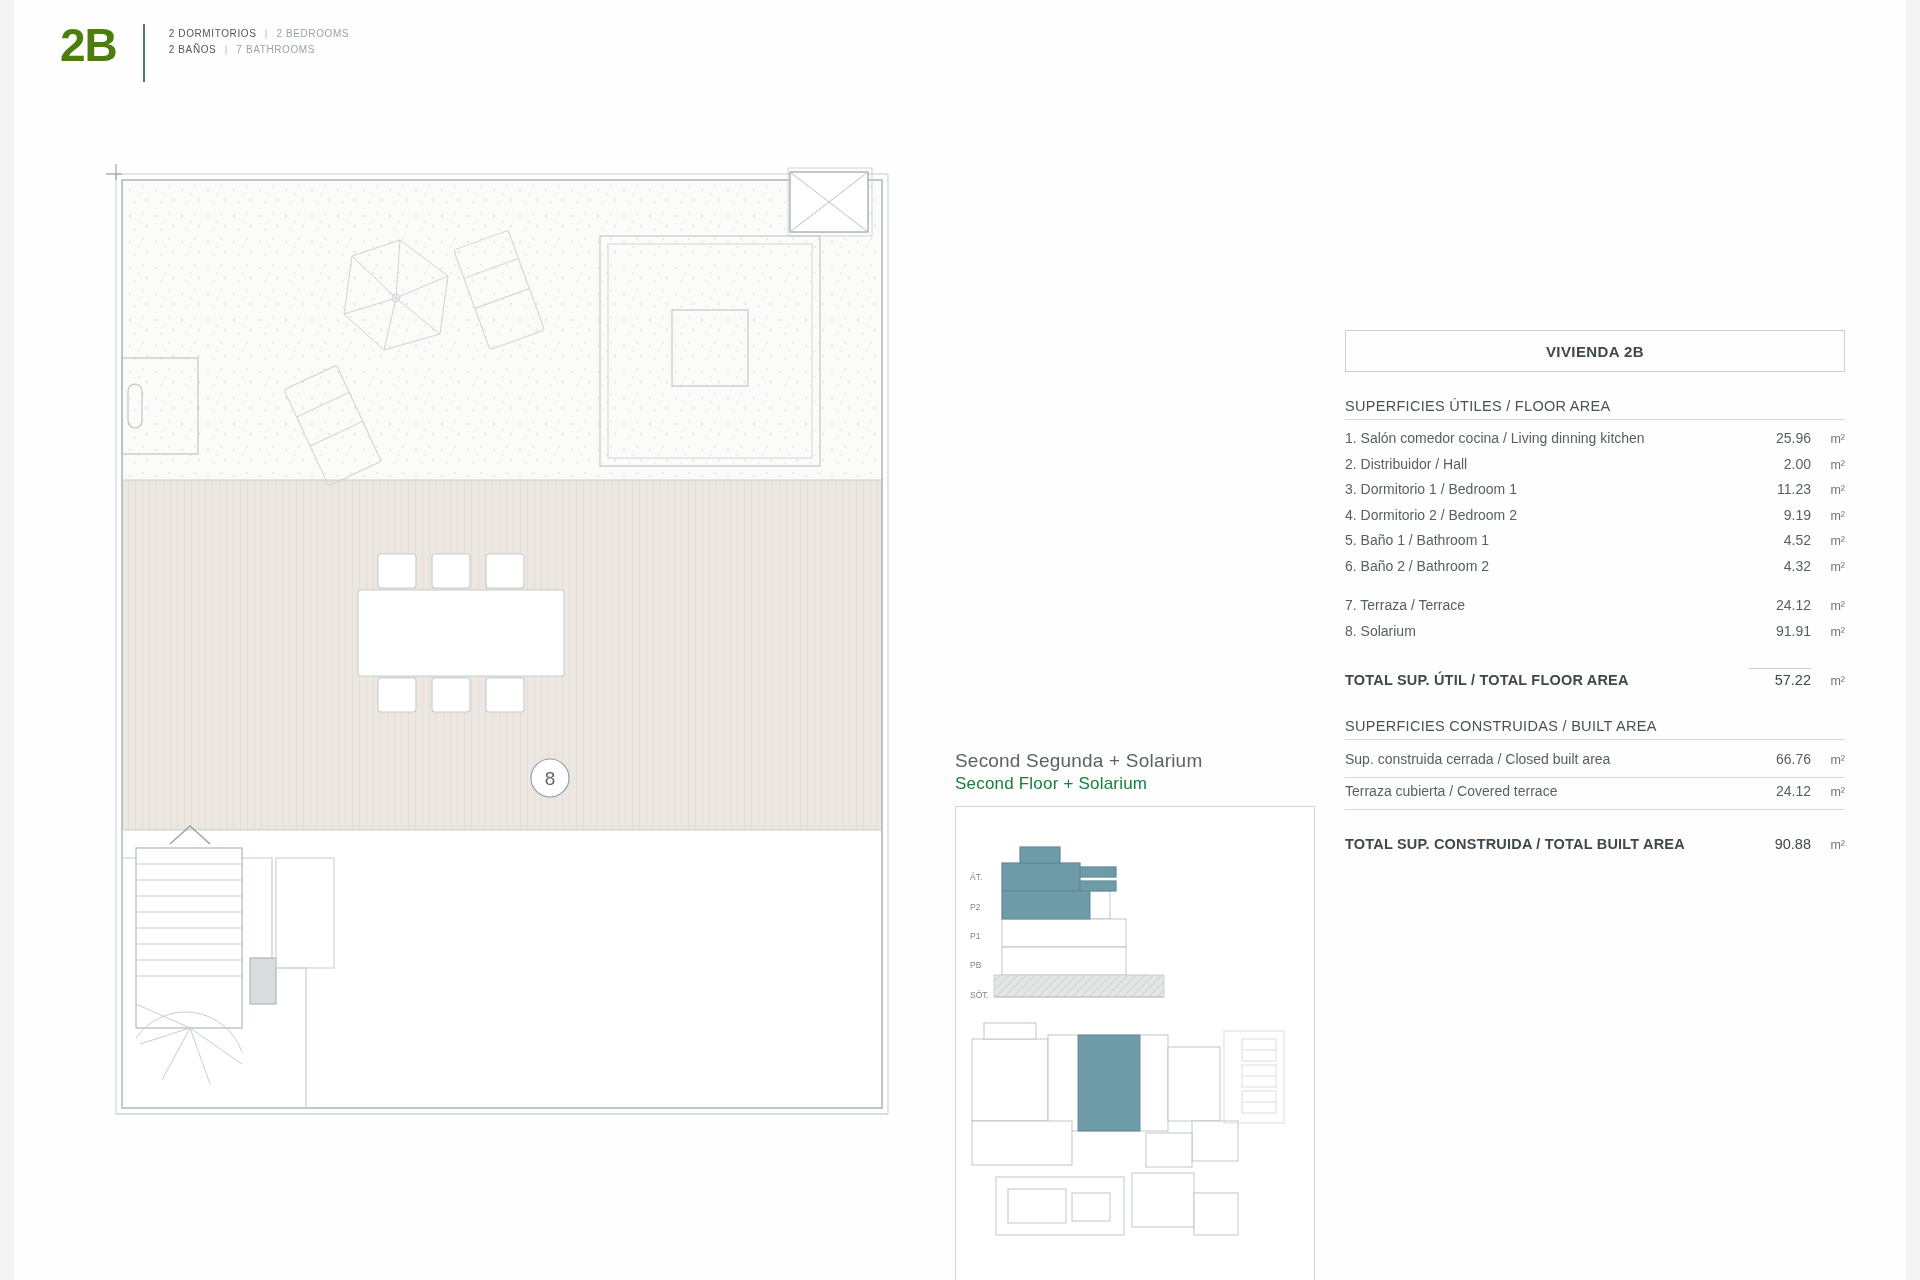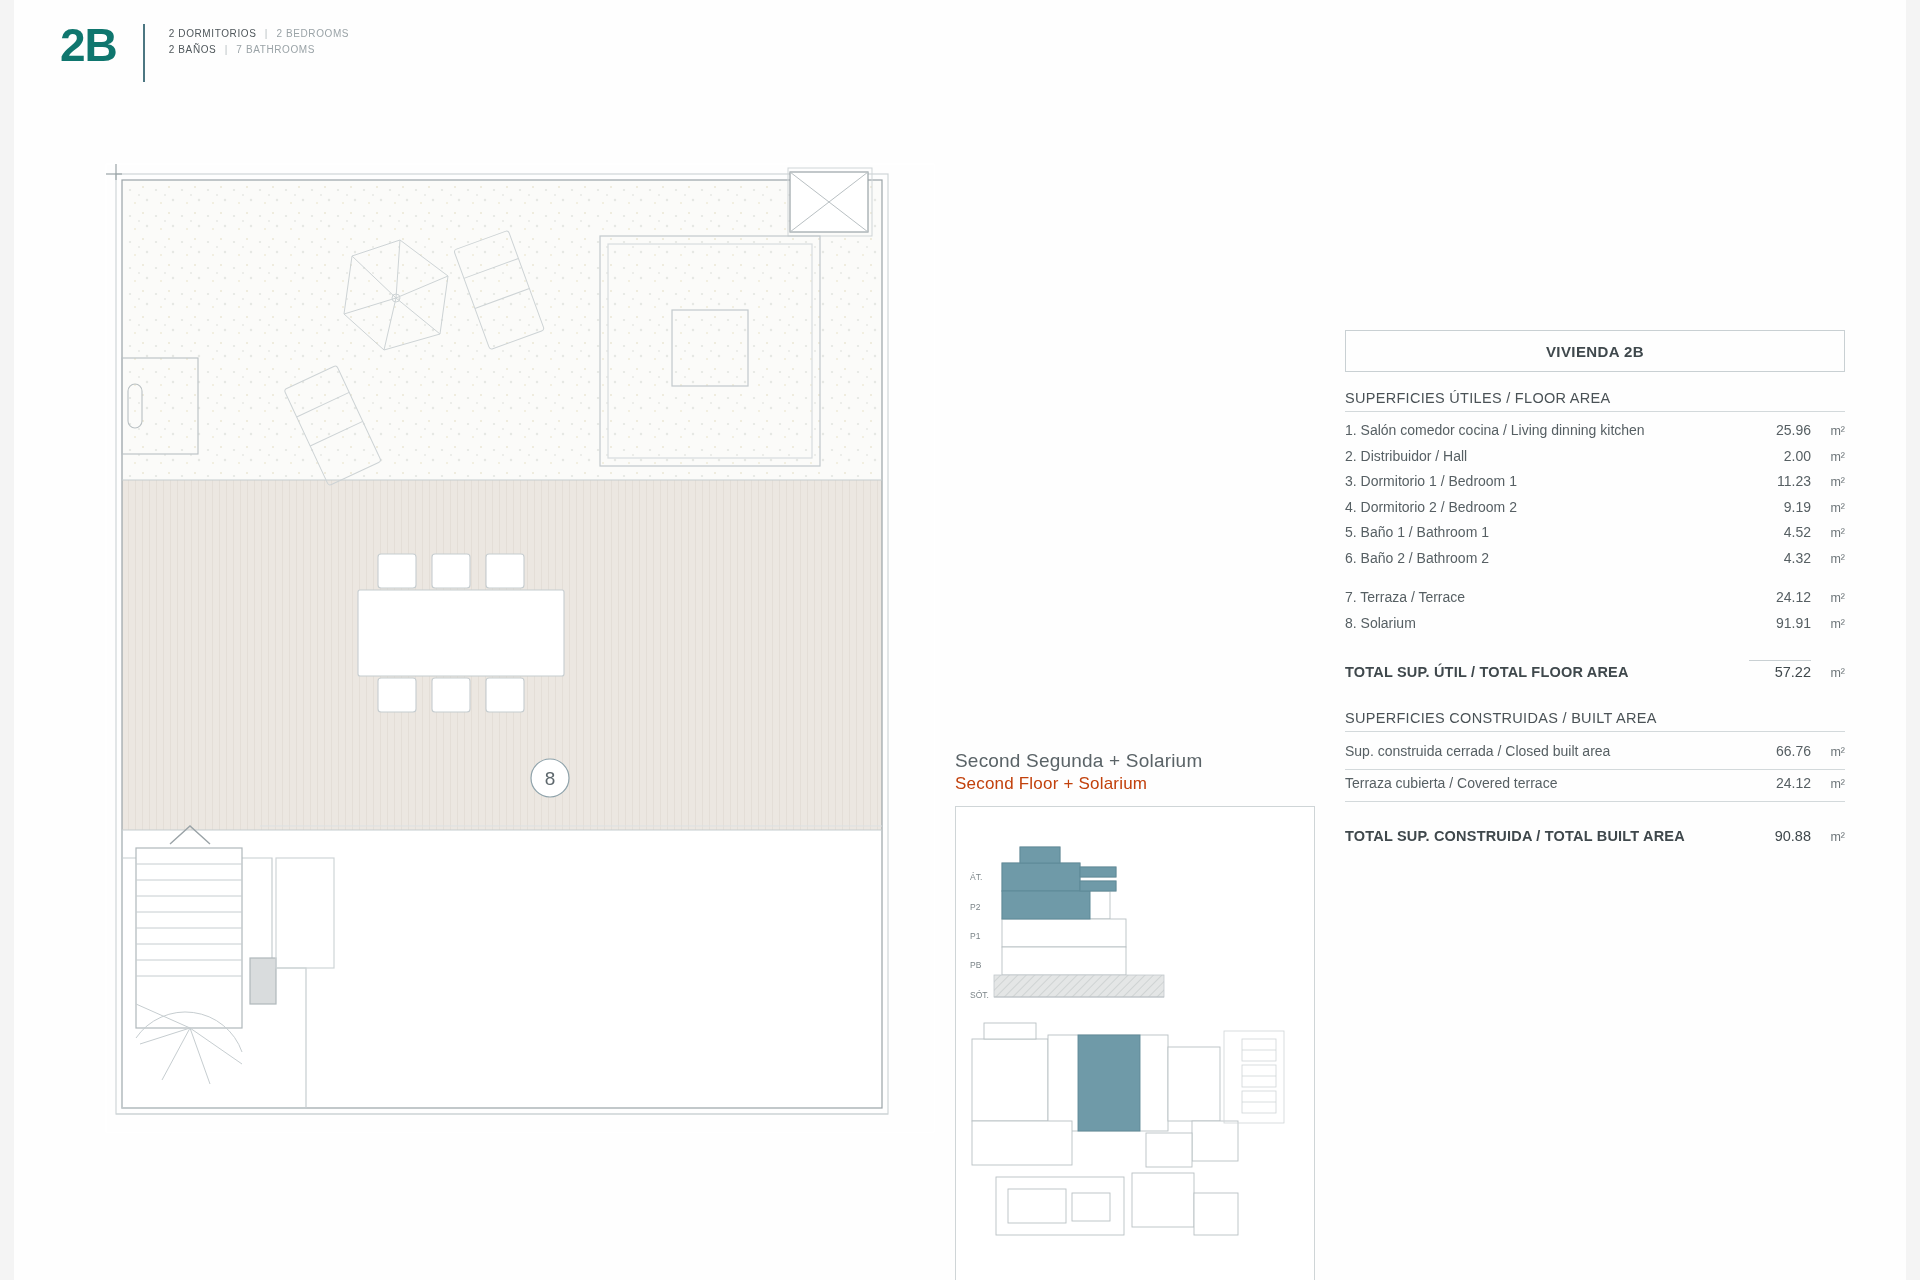--- a/index.html
+++ b/index.html
@@ -13,49 +13,49 @@
     overflow:hidden;
   }
   .page {
     position:absolute; inset:0;
     background:#fefefe;
   }
 
   
   .header { position:absolute; left:60px; top:22px; display:flex; align-items:flex-start; }
   .unit-code {
-    font-size:46px; font-weight:bold; color:#0f766e;
+    font-size:46px; font-weight:bold; color:#4d7c0f;
     letter-spacing:-1px; line-height:1; padding-right:26px;
   }
   .header-divider { width:2px; height:58px; background:#4c7782; margin-top:2px; }
   .header-lines { padding-left:24px; padding-top:4px; }
   .hline { font-size:10px; letter-spacing:0.6px; line-height:1.55; white-space:nowrap; }
   .hline .es { color:#4f575b; }
   .hline .sep { color:#b9c0c3; padding:0 5px; }
   .hline .en { color:#9aa3a7; }
 
   
   .plan { position:absolute; left:100px; top:158px; width:840px; height:980px; }
   .plan svg { display:block; }
 
   
   .keyplan { position:absolute; left:955px; top:750px; width:360px; }
   .kp-title-es { font-size:19px; color:#5a6367; letter-spacing:0.2px; }
-  .kp-title-en { font-size:17px; color:#c2410c; letter-spacing:0.2px; margin-top:2px; }
+  .kp-title-en { font-size:17px; color:#15803d; letter-spacing:0.2px; margin-top:2px; }
   .kp-box { margin-top:12px; width:360px; height:516px; border:1px solid #cfd5d7; position:relative; background:#fff; }
   .kp-box svg { display:block; }
 
   
   .table { position:absolute; left:1345px; top:330px; width:500px; }
   .tbl-title {
     border:1px solid #c9d0d3; height:42px; display:flex; align-items:center;
     justify-content:center; font-size:15px; font-weight:bold; color:#3f484c; letter-spacing:0.4px;
   }
   .sec-head {
-    margin-top:18px; font-size:14.5px; color:#4a5256; letter-spacing:0.3px;
+    margin-top:26px; font-size:14.5px; color:#4a5256; letter-spacing:0.3px;
     padding-bottom:5px; border-bottom:1px solid #d3d9db;
   }
   .rows { margin-top:6px; }
   .row { display:flex; align-items:baseline; font-size:14px; line-height:24.5px; color:#565f63; }
   .row .label { flex:1 1 auto; white-space:nowrap; }
   .row .val { width:62px; text-align:right; }
   .row .unit { width:34px; text-align:right; color:#6d7579; font-size:12.5px; }
   .row.spacer { height:14px; line-height:14px; }
   .total-row {
     display:flex; align-items:baseline; font-size:14.5px; color:#3f484c;

